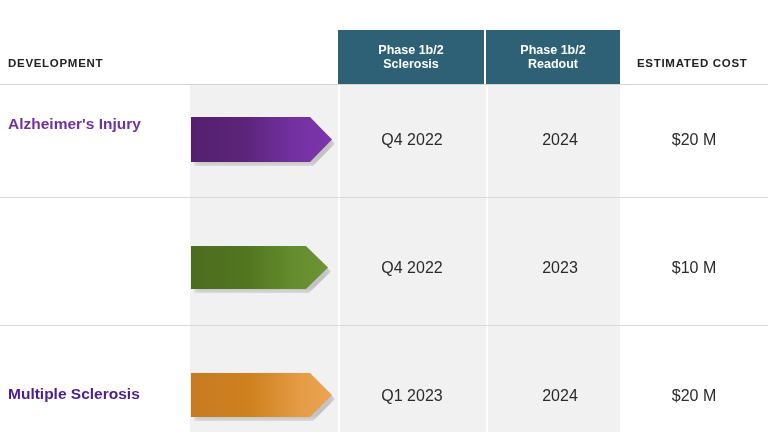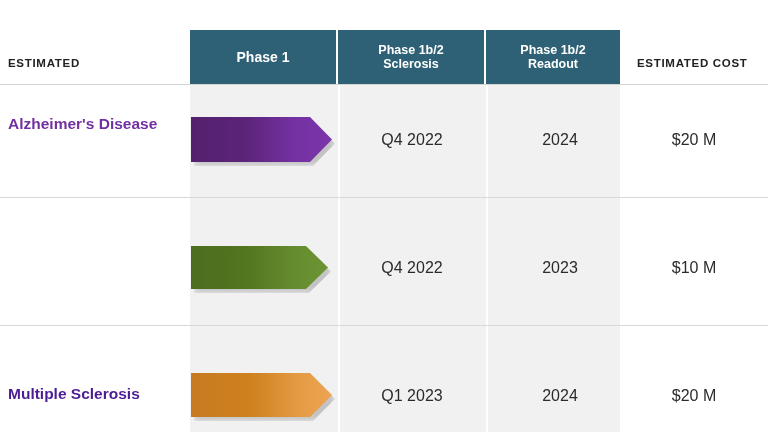--- a/index.html
+++ b/index.html
@@ -125,40 +125,37 @@
 
   <div class="band"></div>
   <div class="band-sep s1"></div>
   <div class="band-sep s2"></div>
 
   <div class="rowline r0"></div>
   <div class="rowline r1"></div>
   <div class="rowline r2"></div>
 
 
-  <div class="hdr h0">
-    <span>Phase 1</span>
-  </div>
   <div class="hdr h1">
     <div>
       <span class="l1">Phase 1b/2</span>
       <span class="l2">Sclerosis</span>
     </div>
   </div>
   <div class="hdr h2">
     <div>
       <span class="l1">Phase 1b/2</span>
       <span class="l2">Readout</span>
     </div>
   </div>
 
-  <div class="side-hdr left">ESTIMATED</div>
+  <div class="side-hdr left">DEVELOPMENT</div>
   <div class="side-hdr right">ESTIMATED COST</div>
 
-  <div class="indication i0" style="color:#7030a0">Alzheimer's Disease</div>
+  <div class="indication i0" style="color:#7030a0">Alzheimer's Injury</div>
   <div class="arrow-wrap a0">
     <div class="arrow-sh"></div>
     <div class="arrow" style="background:linear-gradient(to right,#54206e 0%,#5c2479 38%,#7231a0 72%,#7e35ab 100%);"></div>
   </div>
   <div class="cell c-init x-init r0y">Q4 2022</div>
   <div class="cell c-read x-read r0y">2024</div>
   <div class="cell c-cost x-cost r0y">$20 M</div>
 
   <div class="arrow-wrap a1">
     <div class="arrow-sh"></div>

